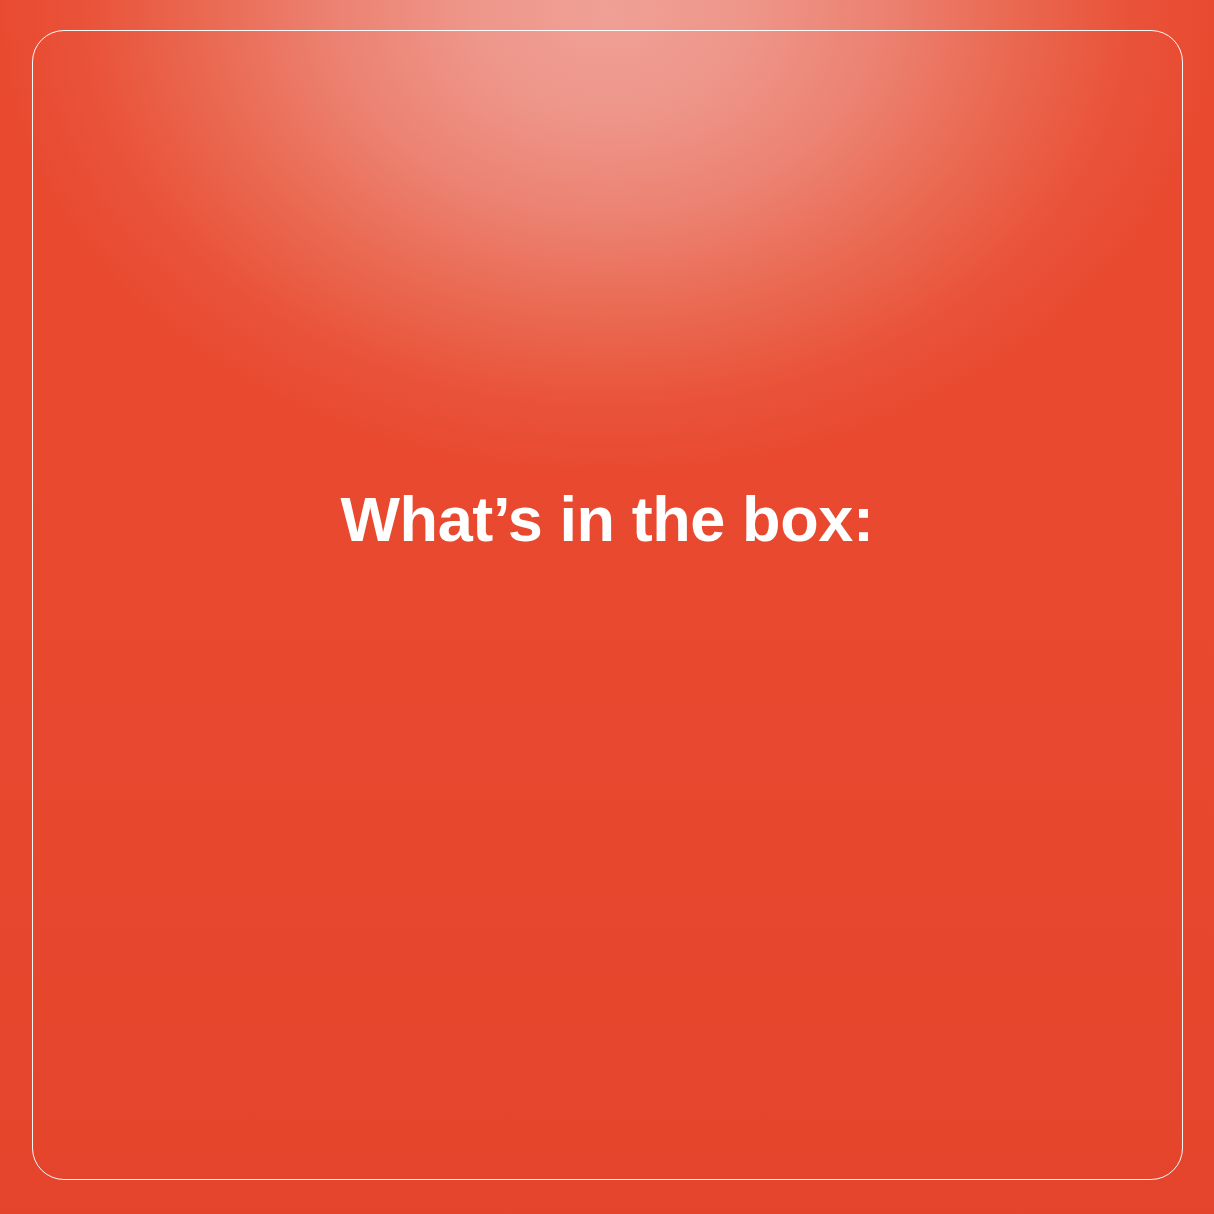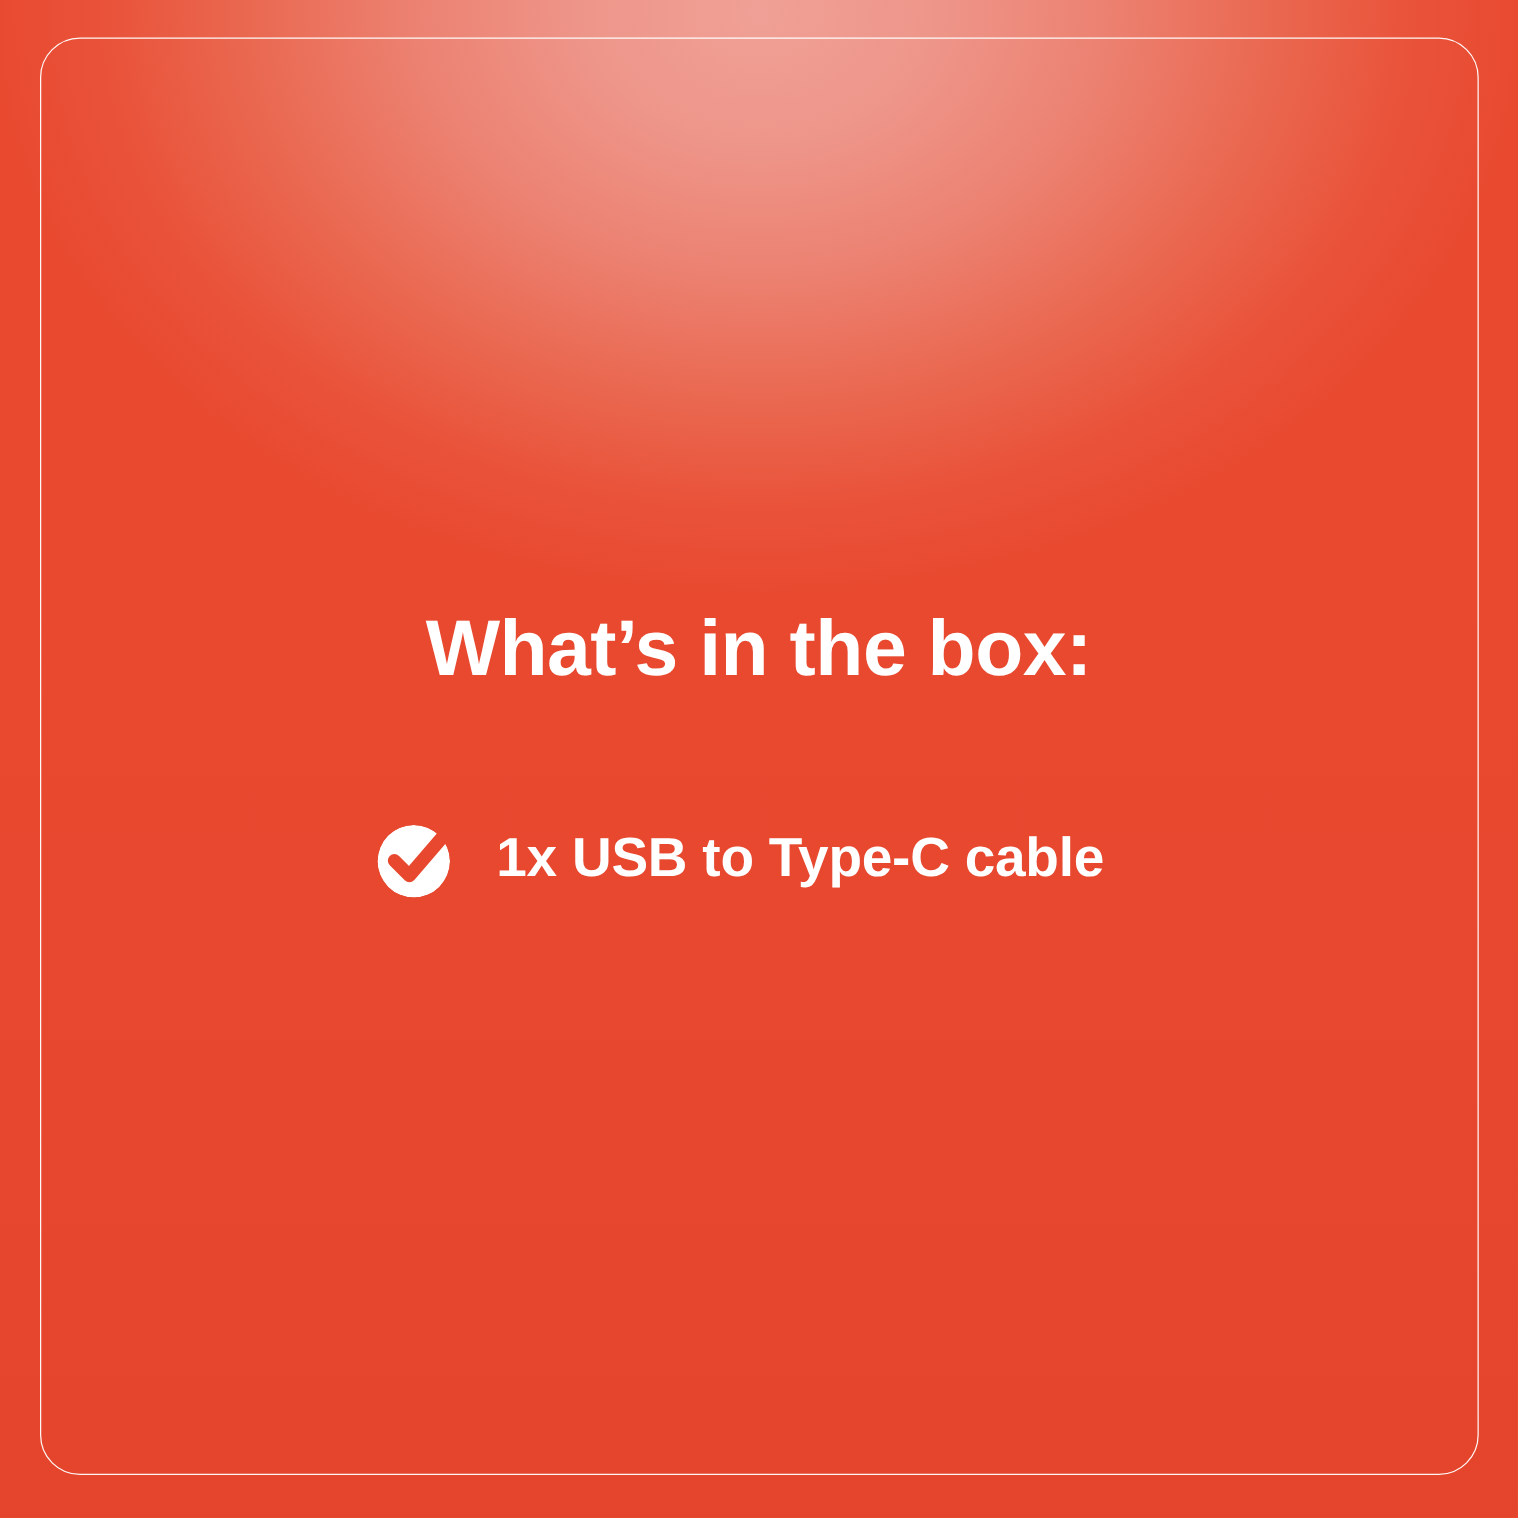--- a/index.html
+++ b/index.html
@@ -124,33 +124,14 @@
 <div id="canvas">
 
   <div id="glow"></div>
   <div id="shade"></div>
   <div id="frame"></div>
 
   <div id="content">
 
     <div id="heading">What’s in the box:</div>
 
-    <div id="item-list">
-
-      <div class="list-item">
-
-        <svg class="check-icon" viewBox="0 0 64 64">
-          <defs>
-            <mask id="checkmask">
-              <rect x="0" y="0" width="64" height="64" fill="black"></rect>
-              <circle cx="30" cy="34" r="29" fill="white"></circle>
-              <path d="M 14.5 33.5 L 26.5 45.5 L 60 6.5" stroke="black" stroke-width="10.5" stroke-linecap="round" stroke-linejoin="round" fill="none"></path>
-            </mask>
-          </defs>
-          <circle cx="30" cy="34" r="29" fill="#FFFFFF" mask="url(#checkmask)"></circle>
-        </svg>
-
-        <span class="item-label">1x USB to Type-C cable</span>
-      </div>
-
-    </div>
   </div>
 </div>
 
 </body></html>

